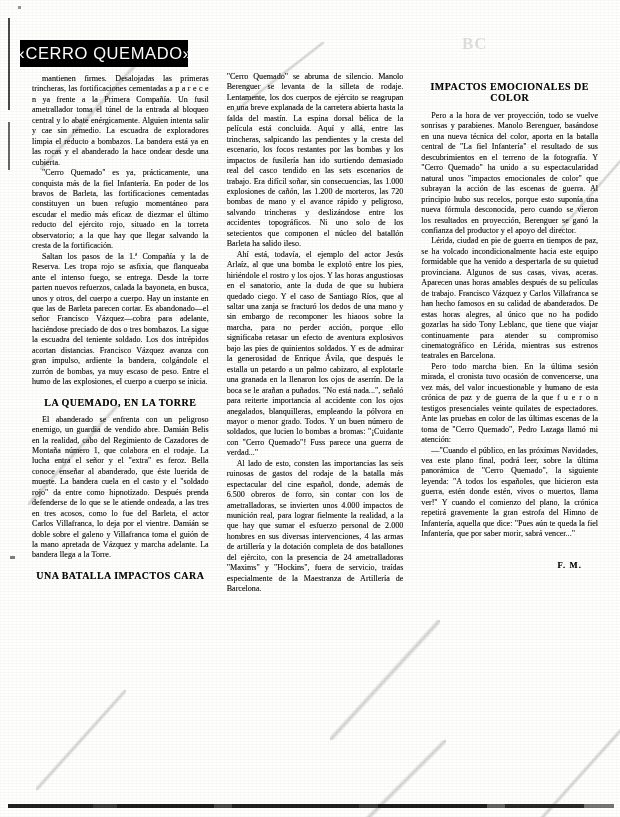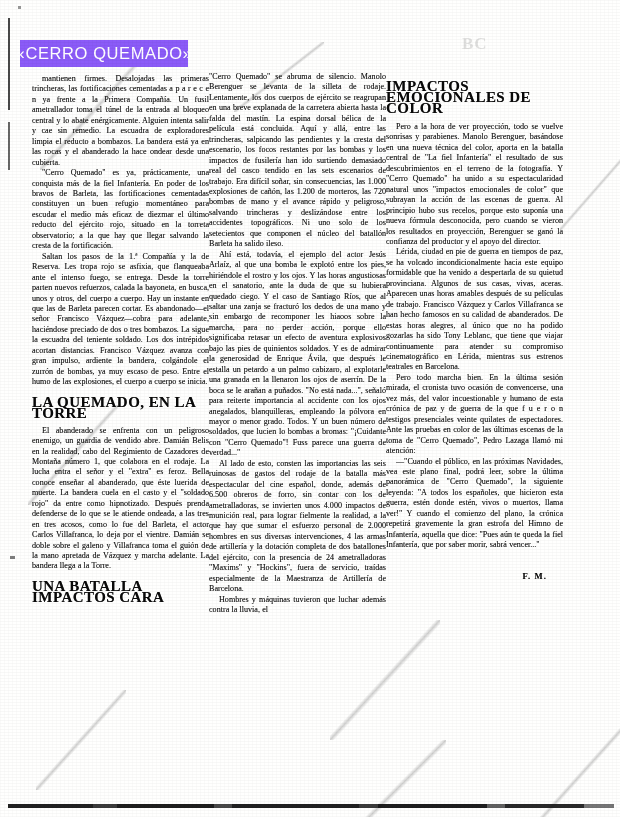--- a/index.html
+++ b/index.html
@@ -84,41 +84,42 @@
   .crease.c5 { left: 336px; top: 740px; width: 110px; height: 110px; }
   .crease.c6 { left: 560px; top: 150px; width: 70px;  height: 80px; }
   .crease.c7 { left: 540px; top: 720px; width: 90px;  height: 100px; }
   .crease.c8 { left: 234px; top: 42px;  width: 90px;  height: 70px; }
 
   
   #banner {
     position: absolute;
     left: 20px; top: 40px;
     width: 168px; height: 27px;
-    background: #8b5cf6;
+    background: #000000;
     display: flex;
     align-items: center;
     justify-content: center;
   }
   #banner .banner-text {
     color: #ffffff;
     font-family: "Liberation Sans", sans-serif;
     font-size: 16.5px;
     font-weight: 400;
     letter-spacing: .6px;
     white-space: nowrap;
     line-height: 1;
   }
 
   
   #columns {
     position: absolute;
     left: 32px; top: 72px;
     width: 566px;
     display: flex;
+    gap: 18px;
   }
   .col {
     width: 177px;
   }
   .col.col-1 { padding-top: 2px; }
 
   .para {
     margin: 0;
     font-size: 8.1px;
     line-height: 10.45px;
@@ -126,23 +127,23 @@
     text-indent: 10px;
     text-justify: inter-word;
     word-spacing: .2px;
     color: #1b1b1b;
     hyphens: auto;
   }
   .para.no-indent { text-indent: 0; }
 
   .section-head {
     margin: 9px 0 7px 0;
-    font-size: 15px;
+    font-size: 10px;
     font-weight: 700;
-    text-align: left;
+    text-align: center;
     letter-spacing: .45px;
     line-height: 11px;
     color: #0c0c0c;
     font-family: "Liberation Serif", serif;
   }
   .section-head.two-line { margin-bottom: 8px; }
 
   .signature {
     margin: 20px 0 0 0;
     text-align: right;
@@ -190,21 +191,20 @@
         <p class="para">"Cerro Quemado" es ya, prácticamente, una conquista más de la fiel Infantería. En poder de los bravos de Barleta, las fortificaciones cementadas constituyen un buen refugio momentáneo para escudar el medio más eficaz de diezmar el último reducto del ejército rojo, situado en la torreta observatorio; a la que hay que llegar salvando la cresta de la fortificación.</p>
         <p class="para">Saltan los pasos de la 1.ª Compañía y la de Reserva. Les tropa rojo se asfixia, que flanqueaba ante el intenso fuego, se entrega. Desde la torre parten nuevos refuerzos, calada la bayoneta, en busca, unos y otros, del cuerpo a cuerpo. Hay un instante en que las de Barleta parecen cortar. Es abandonado—el señor Francisco Vázquez—cobra para adelante, haciéndose preciado de dos o tres bombazos. La sigue la escuadra del teniente soldado. Los dos intrépidos acortan distancias. Francisco Vázquez avanza con gran impulso, ardiente la bandera, colgándole el zurrón de bombas, ya muy escaso de peso. Entre el humo de las explosiones, el cuerpo a cuerpo se inicia.</p>
         <h2 class="section-head">LA QUEMADO, EN LA TORRE</h2>
         <p class="para">El abanderado se enfrenta con un peligroso enemigo, un guardia de vendido abre. Damián Belis en la realidad, cabo del Regimiento de Cazadores de Montaña número 1, que colabora en el rodaje. La lucha entra el señor y el "extra" es feroz. Bella conoce enseñar al abanderado, que éste luerida de muerte. La bandera cuela en el casto y el "soldado rojo" da entre como hipnotizado. Después prenda defenderse de lo que se le atiende ondeada, a las tres en tres acosos, como lo fue del Barleta, el actor Carlos Villafranca, lo deja por el vientre. Damián se doble sobre el galeno y Villafranca toma el guión de la mano apretada de Vázquez y marcha adelante. La bandera llega a la Torre.</p>
         <h2 class="section-head">UNA BATALLA IMPACTOS CARA</h2>
       </div>
       <div class="col col-2">
         <p class="para no-indent">"Cerro Quemado" se abruma de silencio. Manolo Berenguer se levanta de la silleta de rodaje. Lentamente, los dos cuerpos de ejército se reagrupan en una breve explanada de la carretera abierta hasta la falda del mastín. La espina dorsal bélica de la película está concluida. Aquí y allá, entre las trincheras, salpicando las pendientes y la cresta del escenario, los focos restantes por las bombas y los impactos de fusilería han ido surtiendo demasiado real del casco tendido en las sets escenarios de trabajo. Era difícil soñar, sin consecuencias, las 1.000 explosiones de cañón, las 1.200 de morteros, las 720 bombas de mano y el avance rápido y peligroso, salvando trincheras y deslizándose entre los accidentes topográficos. Ni uno solo de los setecientos que componen el núcleo del batallón Barleta ha salido ileso.</p>
         <p class="para">Ahí está, todavía, el ejemplo del actor Jesús Arlaíz, al que una bomba le explotó entre los pies, hiriéndole el rostro y los ojos. Y las horas angustiosas en el sanatorio, ante la duda de que su hubiera quedado ciego. Y el caso de Santiago Ríos, que al saltar una zanja se fracturó los dedos de una mano y sin embargo de recomponer les hiaoos sobre la marcha, para no perder acción, porque ello significaba retasar un efecto de aventura explosivos bajo las pies de quinientos soldados. Y es de admirar la generosidad de Enrique Ávila, que después le estalla un petardo a un palmo cabizaro, al explotarle una granada en la llenaron los ojos de aserrín. De la boca se le arañan a puñados. "No está nada...", señaló para reiterte importancia al accidente con los ojos anegalados, blanquilleras, empleando la pólvora en mayor o menor grado. Todos. Y un buen número de soldados, que lucien lo bombas a bromas: "¡Cuidante con "Cerro Quemado"! Fuss parece una guerra de verdad..."</p>
         <p class="para">Al lado de esto, consten las importancias las seis ruinosas de gastos del rodaje de la batalla más espectacular del cine español, donde, además de 6.500 obreros de forro, sin contar con los de ametralladoras, se invierten unos 4.000 impactos de munición real, para lograr fielmente la realidad, a la que hay que sumar el esfuerzo personal de 2.000 hombres en sus diversas intervenciones, 4 las armas de artillería y la dotación completa de dos batallones del ejército, con la presencia de 24 ametralladoras "Maxims" y "Hockins", fuera de servicio, traídas especialmente de la Maestranza de Artillería de Barcelona.</p>
-        <p class="para">Hombres y máquinas tuvieron que luchar además contra la lluvia, el</p>
       </div>
       <div class="col col-3">
         <h2 class="section-head two-line">IMPACTOS EMOCIONALES DE COLOR</h2>
         <p class="para">Pero a la hora de ver proyección, todo se vuelve sonrisas y parabienes. Manolo Berenguer, basándose en una nueva técnica del color, aporta en la batalla central de "La fiel Infantería" el resultado de sus descubrimientos en el terreno de la fotografía. Y "Cerro Quemado" ha unido a su espectacularidad natural unos "impactos emocionales de color" que subrayan la acción de las escenas de guerra. Al principio hubo sus recelos, porque esto suponía una nueva fórmula desconocida, pero cuando se vieron los resultados en proyección, Berenguer se ganó la confianza del productor y el apoyo del director.</p>
         <p class="para">Lérida, ciudad en pie de guerra en tiempos de paz, se ha volcado incondicionalmente hacia este equipo formidable que ha venido a despertarla de su quietud provinciana. Algunos de sus casas, vivas, aceras. Aparecen unas horas amables después de su películas de trabajo. Francisco Vázquez y Carlos Villafranca se han hecho famosos en su calidad de abanderados. De estas horas alegres, al único que no ha podido gozarlas ha sido Tony Leblanc, que tiene que viajar continuamente para atender su compromiso cinematográfico en Lérida, mientras sus estrenos teatrales en Barcelona.</p>
         <p class="para">Pero todo marcha bien. En la última sesión mirada, el cronista tuvo ocasión de convencerse, una vez más, del valor incuestionable y humano de esta crónica de paz y de guerra de la que f u e r o n testigos presenciales veinte quilates de espectadores. Ante las pruebas en color de las últimas escenas de la toma de "Cerro Quemado", Pedro Lazaga llamó mi atención:</p>
         <p class="para">—"Cuando el público, en las próximas Navidades, vea este plano final, podrá leer, sobre la última panorámica de "Cerro Quemado", la siguiente leyenda: "A todos los españoles, que hicieron esta guerra, estén donde estén, vivos o muertos, llama ver!" Y cuando el comienzo del plano, la crónica repetirá gravemente la gran estrofa del Himno de Infantería, aquella que dice: "Pues aún te queda la fiel Infantería, que por saber morir, sabrá vencer..."</p>
         <p class="signature">F. M.</p>
       </div>
     </div>

